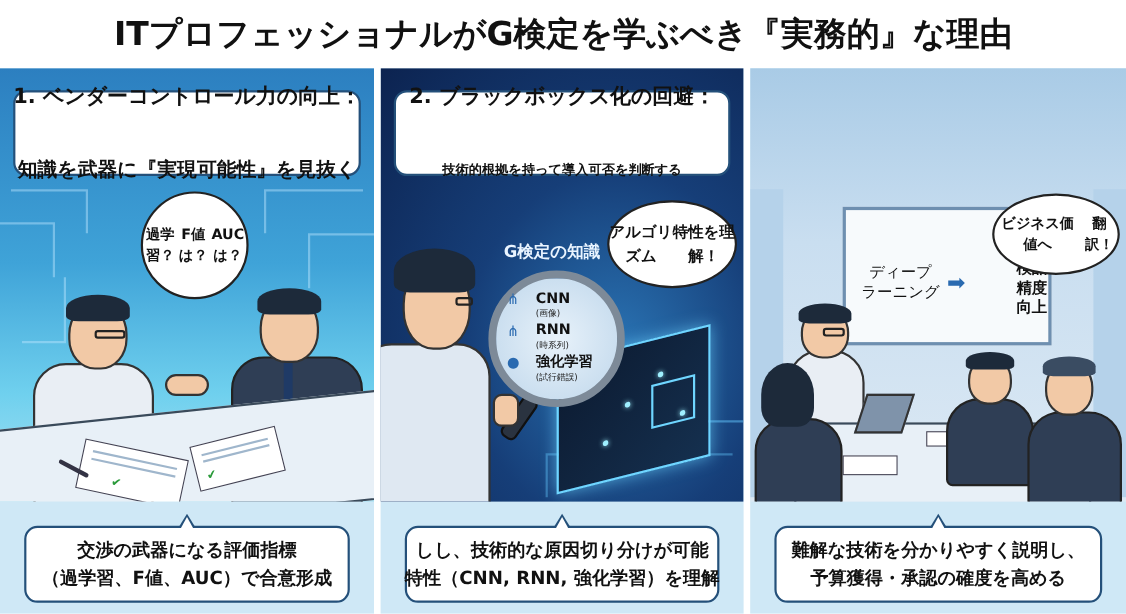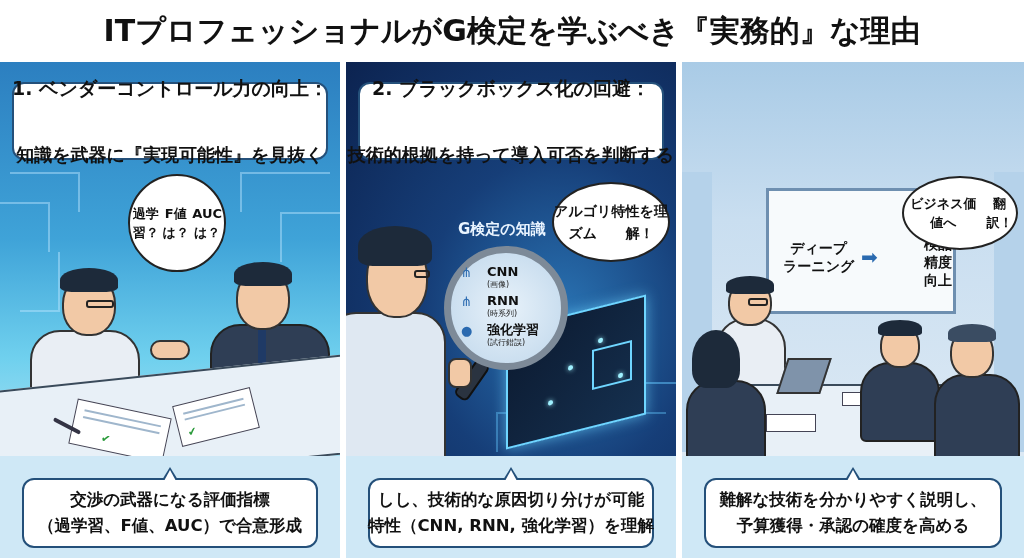--- a/index.html
+++ b/index.html
@@ -194,36 +194,36 @@
 
     <div class="body-shirt" style="left:-20px;top:250px;width:120px;height:160px;background:#dfe8f2;"></div>
     <div class="head" style="left:20px;top:176px;width:62px;height:80px;"></div>
     <div class="hair" style="left:12px;top:164px;width:74px;height:40px;"></div>
     <div class="glasses" style="left:68px;top:208px;width:16px;"></div>
     <div style="position:absolute;left:102px;top:296px;width:24px;height:30px;background:#f2c9a6;border:2px solid #333;border-radius:8px;"></div>
   </div>
 
   <div class="header-box">
     <div class="l1">2. ブラックボックス化の回避：</div>
-    <div class="l2" style="font-size:18px;">技術的根拠を持って導入可否を判断する</div>
+    <div class="l2" style="font-size:12px;">技術的根拠を持って導入可否を判断する</div>
   </div>
   <div class="footer-box">
     <div class="l">しし、技術的な原因切り分けが可能</div>
     <div class="l">特性（CNN, RNN, 強化学習）を理解</div>
   </div>
 </div>
 
 <div class="panel p3">
   <div class="scene">
 
     <div style="position:absolute;left:0;top:110px;width:30px;height:280px;background:#b5d2ea;"></div>
     <div style="position:absolute;right:0;top:110px;width:30px;height:280px;background:#b5d2ea;"></div>
 
     <div class="whiteboard" style="left:84px;top:126px;width:190px;height:126px;">
-      <div style="position:absolute;left:14px;top:48px;font-weight:bold;font-size:14px;line-height:18px;color:#111;text-align:center;">
+      <div style="position:absolute;left:14px;top:48px;font-weight:normal;font-size:14px;line-height:18px;color:#111;text-align:center;">
         <div>ディープ</div>
         <div>ラーニング</div>
       </div>
       <div style="position:absolute;left:92px;top:54px;font-size:20px;color:#2a6ab0;">➡</div>
       <div style="position:absolute;left:118px;top:44px;font-weight:bold;font-size:14px;line-height:18px;color:#111;margin-left:37px;">
         <div>検品</div>
         <div>精度向上</div>
       </div>
     </div>
 

